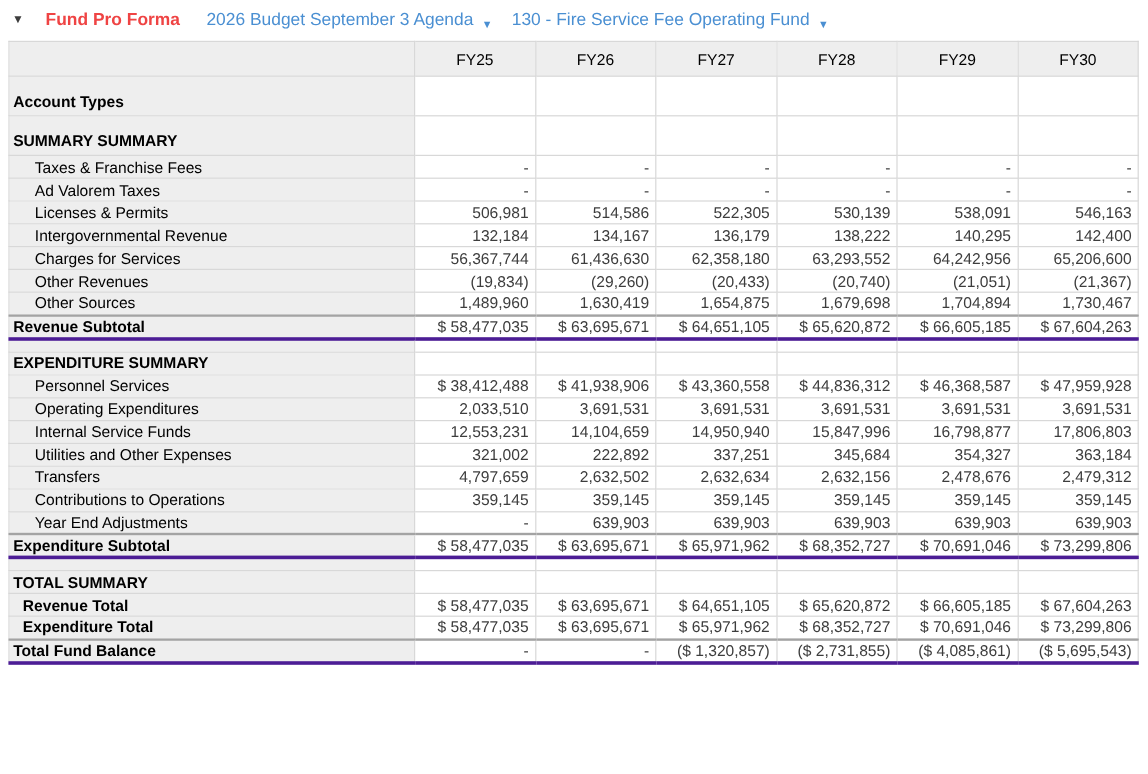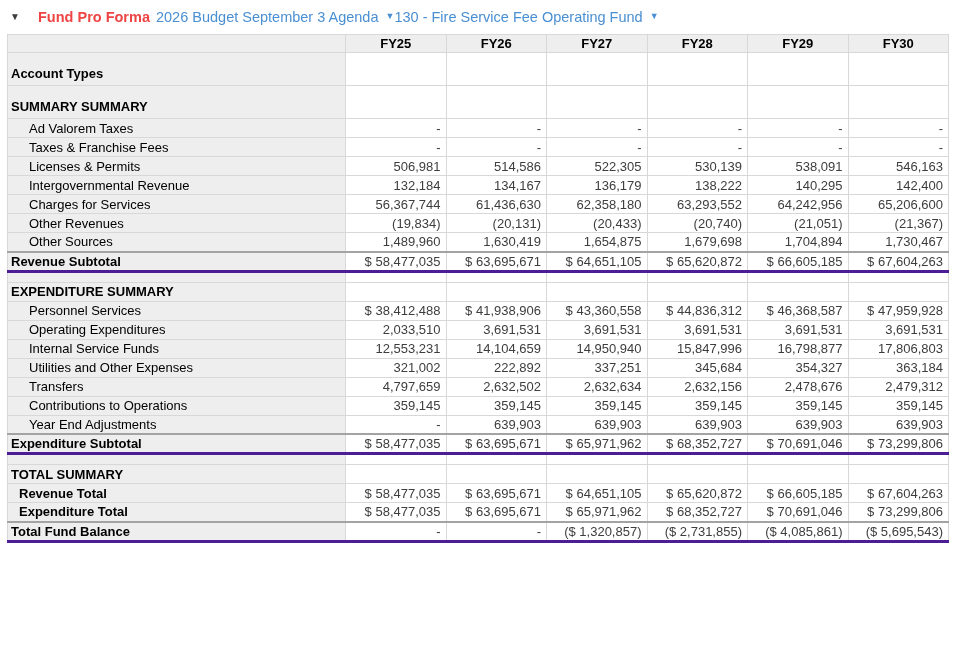--- a/index.html
+++ b/index.html
@@ -18,39 +18,40 @@
   }
   .collapse-caret {
     font-size:10px; color:#3c3c3c; cursor:pointer;
     width:14px; text-align:left; line-height:1;
   }
   .page-title {
     font-size:14.5px; font-weight:700; color:#ef4444;
     margin:0 6px 0 14px;
   }
   .dropdown {
-    display:flex; align-items:flex-start; gap:7px;
+    display:flex; align-items:flex-end; gap:7px;
     color:#4a8fd2; font-size:14.5px; cursor:pointer;
+    margin-left:16px;
   }
   .dropdown .dd-caret { font-size:9px; color:#4a8fd2; padding-top:2px; }
 
   
   table.proforma {
     border-collapse:collapse; table-layout:fixed;
     width:941px; margin:9px 0 0 7px;
     font-size:13px; color:#000;
   }
   col.c-label { width:338px; }
   col.c-val   { width:100.5px; }
 
   th, td { border:1px solid #d8d8d8; overflow:hidden; white-space:nowrap; }
 
   thead th {
-    background:#eeeeee; font-weight:700; text-align:center;
-    height:18px; padding:1px 4px; color:#000;
+    background:#eeeeee; font-weight:400; text-align:center;
+    height:29px; padding:1px 4px; color:#000;
   }
   thead th.corner { background:#eeeeee; }
 
   td { padding:1px 5px 1px 4px; height:19px; vertical-align:middle; }
   td.label-cell { background:#eeeeee; color:#000; text-align:left; }
   td.value-cell { background:#ffffff; color:#3d3d3d; text-align:right; }
 
   tr.data .label-cell { padding-left:21px; }
 
   tr.section-tall td { height:33px; vertical-align:bottom; padding-bottom:4px; }
@@ -119,30 +120,30 @@
       <tr class="section-tall">
         <td class="label-cell">SUMMARY SUMMARY</td>
         <td class="value-cell"></td>
         <td class="value-cell"></td>
         <td class="value-cell"></td>
         <td class="value-cell"></td>
         <td class="value-cell"></td>
         <td class="value-cell"></td>
       </tr>
       <tr class="data">
+        <td class="label-cell">Taxes &amp; Franchise Fees</td>
+        <td class="value-cell">-</td>
+        <td class="value-cell">-</td>
+        <td class="value-cell">-</td>
+        <td class="value-cell">-</td>
+        <td class="value-cell">-</td>
+        <td class="value-cell">-</td>
+      </tr>
+      <tr class="data">
         <td class="label-cell">Ad Valorem Taxes</td>
-        <td class="value-cell">-</td>
-        <td class="value-cell">-</td>
-        <td class="value-cell">-</td>
-        <td class="value-cell">-</td>
-        <td class="value-cell">-</td>
-        <td class="value-cell">-</td>
-      </tr>
-      <tr class="data">
-        <td class="label-cell">Taxes &amp; Franchise Fees</td>
         <td class="value-cell">-</td>
         <td class="value-cell">-</td>
         <td class="value-cell">-</td>
         <td class="value-cell">-</td>
         <td class="value-cell">-</td>
         <td class="value-cell">-</td>
       </tr>
       <tr class="data">
         <td class="label-cell">Licenses &amp; Permits</td>
         <td class="value-cell">506,981</td>
@@ -166,21 +167,21 @@
         <td class="value-cell">56,367,744</td>
         <td class="value-cell">61,436,630</td>
         <td class="value-cell">62,358,180</td>
         <td class="value-cell">63,293,552</td>
         <td class="value-cell">64,242,956</td>
         <td class="value-cell">65,206,600</td>
       </tr>
       <tr class="data">
         <td class="label-cell">Other Revenues</td>
         <td class="value-cell">(19,834)</td>
-        <td class="value-cell">(20,131)</td>
+        <td class="value-cell">(29,260)</td>
         <td class="value-cell">(20,433)</td>
         <td class="value-cell">(20,740)</td>
         <td class="value-cell">(21,051)</td>
         <td class="value-cell">(21,367)</td>
       </tr>
       <tr class="data">
         <td class="label-cell">Other Sources</td>
         <td class="value-cell">1,489,960</td>
         <td class="value-cell">1,630,419</td>
         <td class="value-cell">1,654,875</td>

